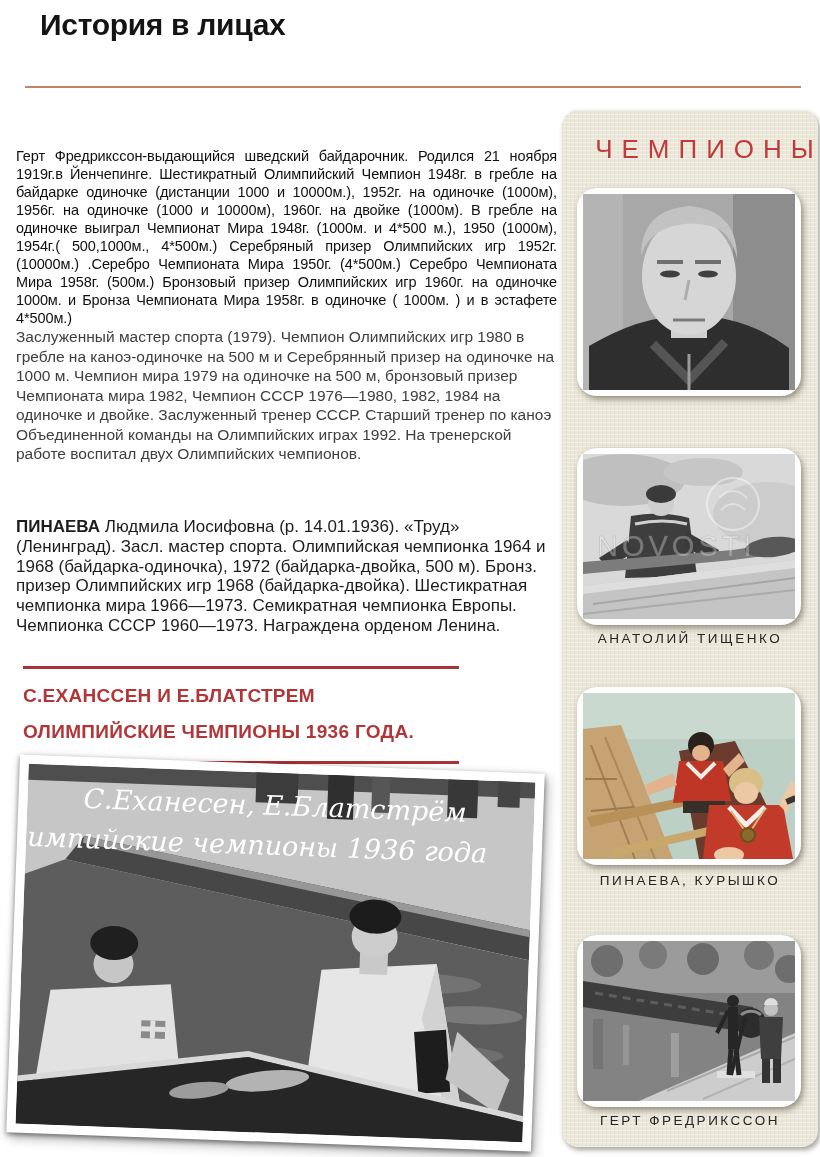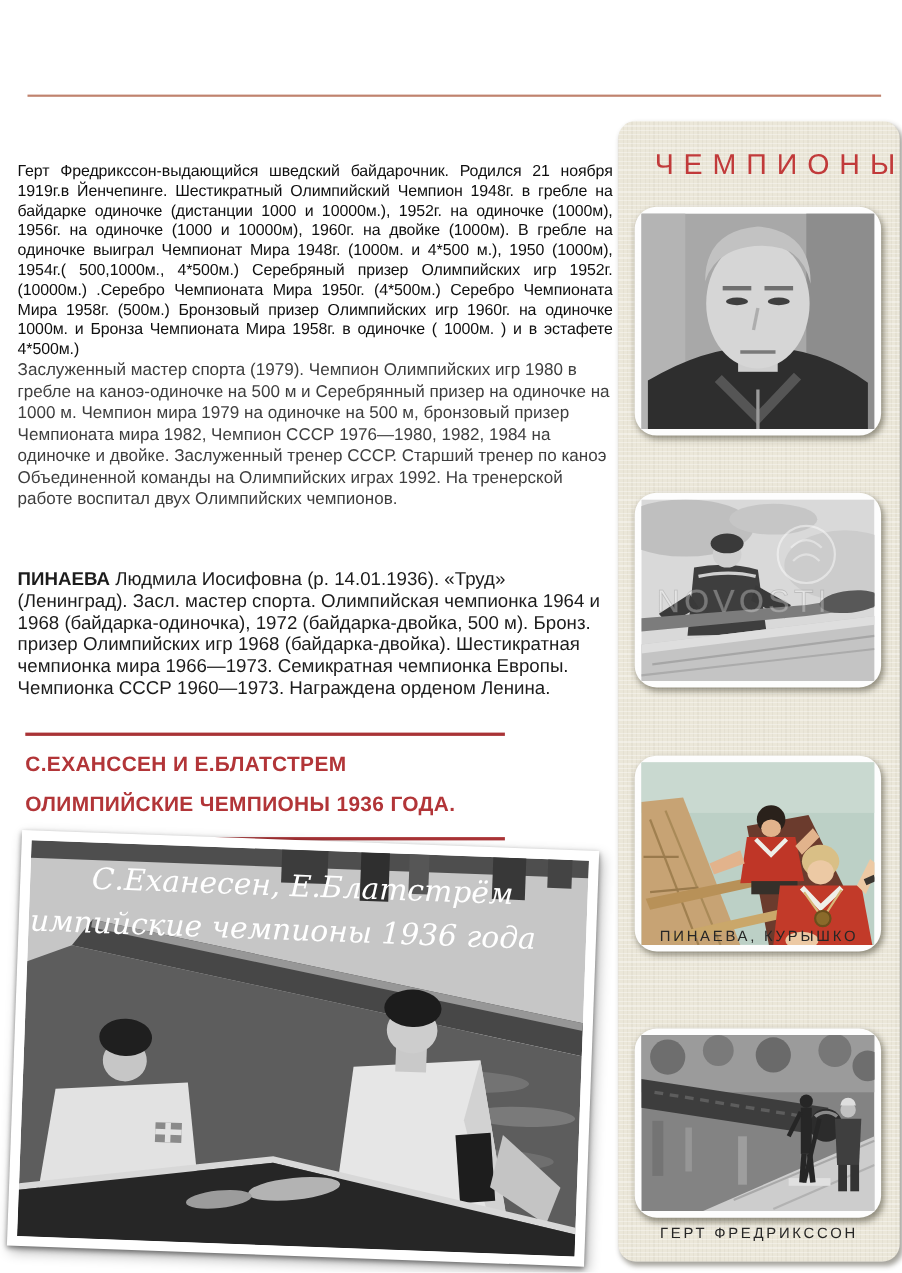--- a/index.html
+++ b/index.html
@@ -67,31 +67,32 @@
     position:absolute;left:15px;width:212px;background:#fdfdfd;padding:6px;
     box-shadow:2px 3px 6px rgba(70,65,50,.55);
     border-radius:20px;
   }
   .champion-photo svg{display:block;}
   .fig-1{top:78px;}  .fig-2{top:338px;} .fig-3{top:577px;} .fig-4{top:825px;}
   .champion-caption{
     position:absolute;left:0;width:100%;text-align:center;
     font-size:13.5px;letter-spacing:2.5px;color:#262626;font-weight:400;
   }
-  .cap-1{top:296px;} .cap-2{top:521px;} .cap-3{top:733px;} .cap-4{top:1003px;}
+  .cap-1{top:296px;} .cap-2{top:521px;} .cap-3{top:763px;} .cap-4{top:1003px;}
   .watermark-text{
     font-size:29px;letter-spacing:4px;fill:rgba(255,255,255,.30);
     stroke:rgba(130,130,130,.35);stroke-width:.7;font-family:"Liberation Sans",sans-serif;
   }
 </style>
 </head>
 <body>
 
 <div class="page">
 
+  <div class="page-title">История в лицах</div>
   <div class="title-divider"></div>
 
   <div class="p-fredriksson">Герт Фредрикссон-выдающийся шведский байдарочник. Родился 21 ноября 1919г.в Йенчепинге. Шестикратный Олимпийский Чемпион 1948г. в гребле на байдарке одиночке (дистанции 1000 и 10000м.), 1952г. на одиночке (1000м), 1956г. на одиночке (1000 и 10000м), 1960г. на двойке (1000м). В гребле на одиночке выиграл Чемпионат Мира 1948г. (1000м. и 4*500 м.), 1950 (1000м), 1954г.( 500,1000м., 4*500м.) Серебряный призер Олимпийских игр 1952г. (10000м.) .Серебро Чемпионата Мира 1950г. (4*500м.) Серебро Чемпионата Мира 1958г. (500м.) Бронзовый призер Олимпийских игр 1960г.  на одиночке 1000м.  и Бронза Чемпионата Мира 1958г. в одиночке ( 1000м. ) и в эстафете 4*500м.)</div>
 
   <div class="p-postrekhin">
     <div>Заслуженный мастер спорта (1979). Чемпион Олимпийских игр 1980 в гребле на каноэ-одиночке на 500 м и Серебрянный призер на одиночке на 1000 м. Чемпион мира 1979 на одиночке на 500 м, бронзовый призер Чемпионата мира 1982, Чемпион СССР 1976—1980, 1982, 1984 на одиночке и двойке. Заслуженный тренер СССР. Старший тренер по каноэ Объединенной команды на Олимпийских играх 1992. На тренерской работе воспитал двух Олимпийских чемпионов.</div>
   </div>
 
   <div class="p-pinaeva"><span class="lead">ПИНАЕВА</span><span> Людмила Иосифовна (р. 14.01.1936). «Труд» (Ленинград). Засл. мастер спорта. Олимпийская чемпионка 1964 и 1968 (байдарка-одиночка), 1972 (байдарка-двойка, 500 м). Бронз. призер Олимпийских игр 1968 (байдарка-двойка). Шестикратная чемпионка мира 1966—1973. Семикратная чемпионка Европы. Чемпионка СССР 1960—1973. Награждена орденом Ленина.</span></div>
 
@@ -183,20 +184,21 @@
         <ellipse cx="190" cy="93" rx="28" ry="10" fill="#585858" transform="rotate(-6 190 93)"></ellipse>
         <polygon points="0,132 212,106 212,165 0,165" fill="#c4c4c4"></polygon>
         <polygon points="0,132 212,106 212,114 0,140" fill="#dedede"></polygon>
         <line x1="10" y1="150" x2="212" y2="124" stroke="#a6a6a6" stroke-width="2"></line>
         <line x1="0" y1="160" x2="212" y2="136" stroke="#ababab" stroke-width="2"></line>
         <circle cx="150" cy="50" r="26" fill="none" stroke="rgba(255,255,255,.45)" stroke-width="2"></circle>
         <path d="M136,44 Q150,30 164,44 M138,56 Q150,44 162,56" stroke="rgba(255,255,255,.4)" stroke-width="2" fill="none"></path>
         <text class="watermark-text" x="14" y="102">NOVOSTI</text>
       </svg>
     </div>
+    <div class="champion-caption cap-2">АНАТОЛИЙ ТИЩЕНКО</div>
 
     <div class="champion-photo fig-3">
       <svg width="212" height="166" viewBox="0 0 212 166">
         <rect width="212" height="166" fill="#bcd0c6"></rect>
         <rect width="212" height="46" fill="#c9d9d0"></rect>
         <polygon points="0,36 38,32 90,166 0,166" fill="#c7a374"></polygon>
         <line x1="8" y1="52" x2="52" y2="166" stroke="#a08050" stroke-width="2"></line>
         <line x1="22" y1="44" x2="72" y2="166" stroke="#a98a58" stroke-width="2"></line>
         <line x1="2" y1="86" x2="34" y2="86" stroke="#9a7a4c" stroke-width="2"></line>
         <line x1="8" y1="118" x2="52" y2="114" stroke="#9a7a4c" stroke-width="2"></line>

